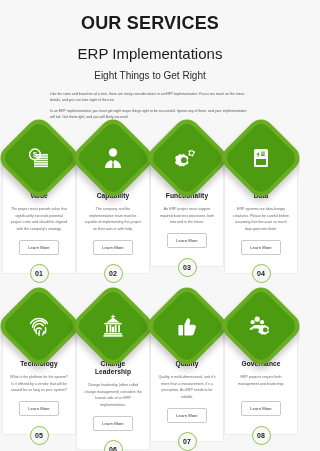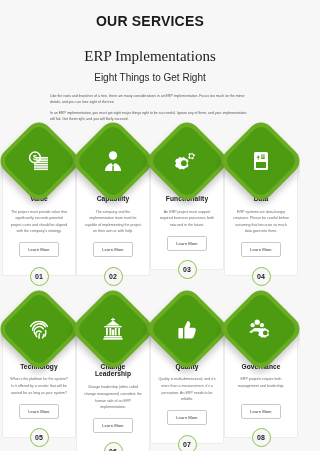--- a/index.html
+++ b/index.html
@@ -18,33 +18,32 @@
     background: #f7f7f7;
     position: relative;
   }
 
   
   .header {
     text-align: center;
     padding: 13px 14px 0 14px;
   }
   .kicker {
-    font-size: 14px;
+    font-size: 18px;
     font-weight: bold;
     letter-spacing: 0.2px;
     color: #1b1b1b;
     line-height: 1.15;
   }
   .title {
     font-size: 15px;
     font-weight: 400;
     color: #1b1b1b;
-    margin-top: 18px;
+    margin-top: 11px;
     line-height: 1.2;
-    font-family: Liberation Serif, serif;
   }
   .subtitle {
     font-size: 10px;
     font-weight: 500;
     color: #2a2a2a;
     margin-top: 7px;
     line-height: 1.2;
   }
 
   .intro {

